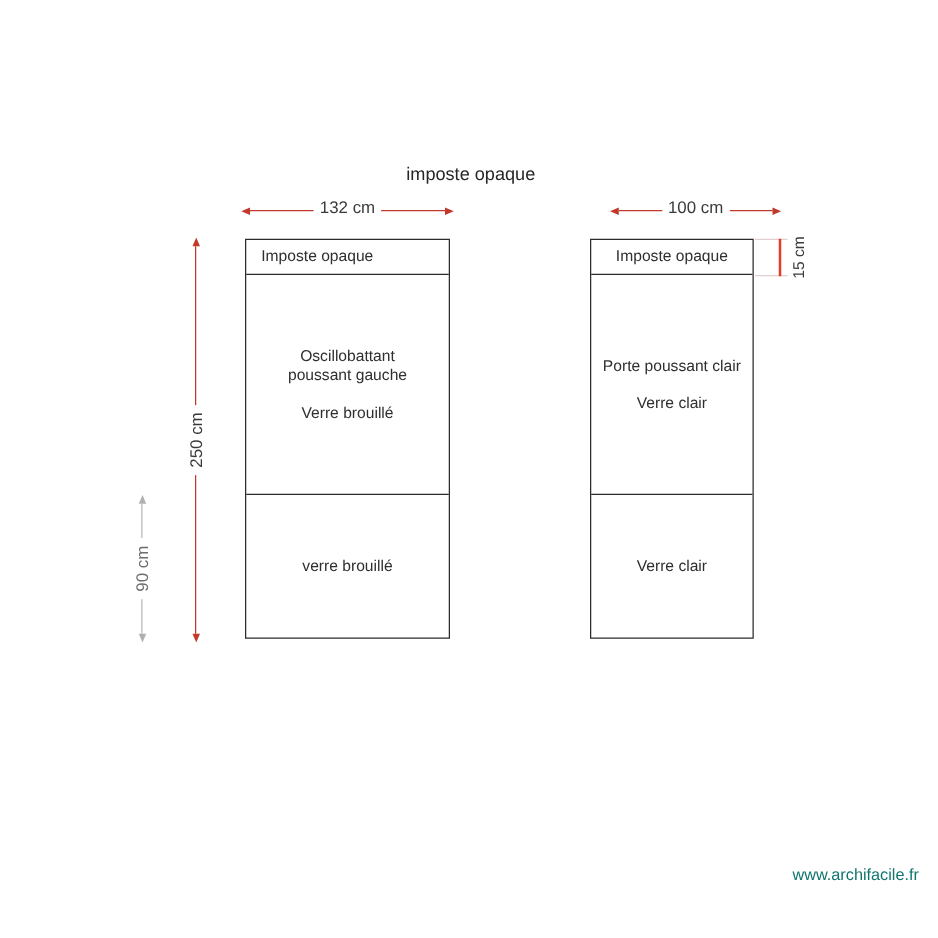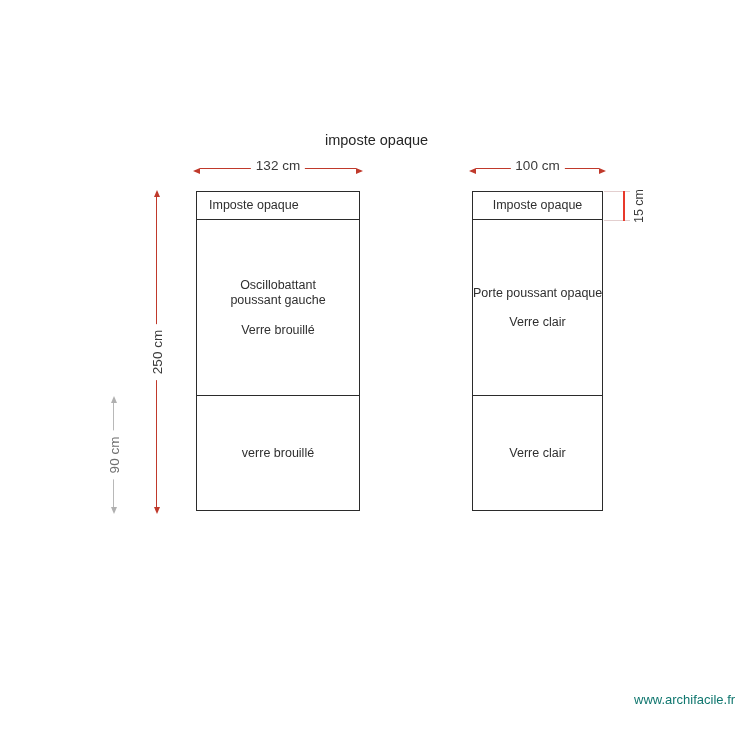--- a/index.html
+++ b/index.html
@@ -83,20 +83,21 @@
     line-height: 1.0;
     white-space: nowrap;
   }
   .pane-line.gap-before { margin-top: 17px; }
   .pane-line.tight { margin-top: 3px; }
 
   
   .dim-h {
     height: 1px;
     display: flex;
+    align-items: center;
   }
   .dim-h-line {
     flex: 1 1 auto;
     height: 1px;
   }
   .dim-label-h {
     position: absolute;
     top: -10px;
     left: 50%;
     transform: translateX(-50%);
@@ -112,21 +113,21 @@
     flex: 0 0 auto;
   }
 
   
   .dim-red .dim-h-line { background: #c0392b; }
   .dim-red .arrow-l { border-right: 7px solid #c0392b; }
   .dim-red .arrow-r { border-left: 7px solid #c0392b; }
   .dim-red .dim-label-h { color: #3a3a3a; }
 
   #dim-width-left  { left: 193px; top: 168px; width: 170px; }
-  #dim-width-right { left: 469px; top: 168px; width: 137px; }
+  #dim-width-right { left: 488px; top: 168px; width: 137px; }
 
   
   .dim-v {
     width: 1px;
     display: flex;
     flex-direction: column;
     align-items: center;
   }
   .dim-v-line {
     flex: 1 1 auto;
@@ -274,21 +275,21 @@
     </div>
   </div>
 
   <div class="abs window-frame" id="window-right">
 
     <div class="pane pane-transom">
       <div class="pane-line">Imposte opaque</div>
     </div>
 
     <div class="pane pane-upper">
-      <div class="pane-line">Porte poussant opaque</div>
+      <div class="pane-line">Porte poussant clair</div>
       <div class="pane-line gap-before">Verre clair</div>
     </div>
 
     <div class="pane pane-lower">
       <div class="pane-line">Verre clair</div>
     </div>
   </div>
 
   <div class="abs" id="dim-transom-lead-top"></div>
   <div class="abs" id="dim-transom-lead-bot"></div>

